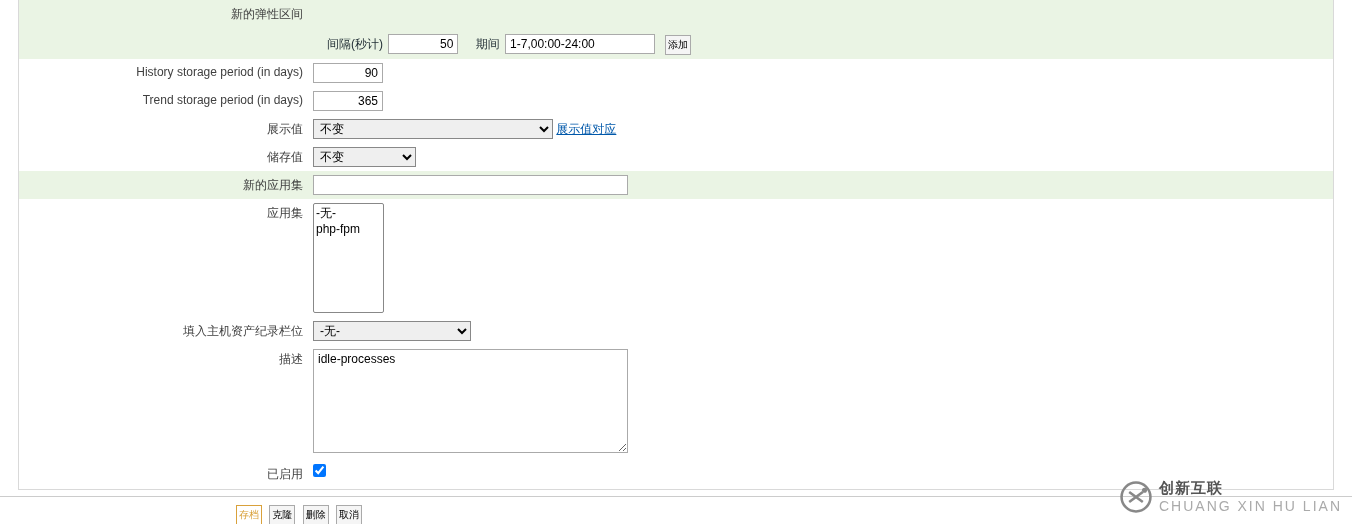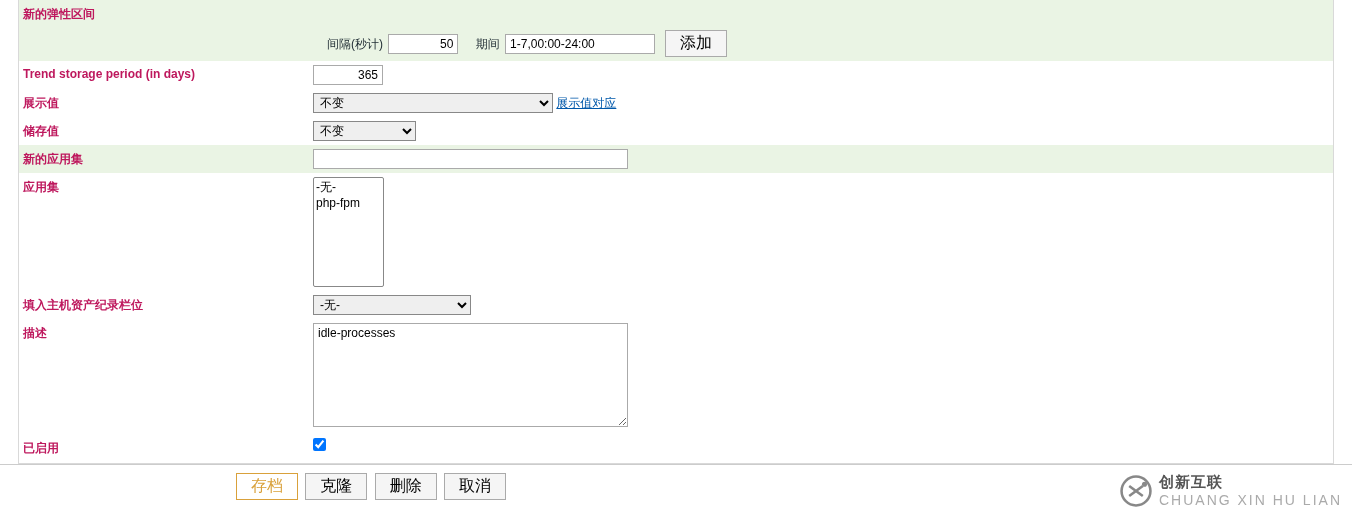--- a/index.html
+++ b/index.html
@@ -16,24 +16,24 @@
     }
     .form-table tr.alt {
       background: #eaf4e4;
     }
     .form-table td {
       padding: 4px 4px;
       vertical-align: top;
     }
     .form-table td.label {
       width: 290px;
+      text-align: right;
       padding-right: 6px;
       padding-top: 6px;
-      color: #be185d;
-      font-weight: bold;
+      color: #404040;
     }
     .form-table td.field {
       text-align: left;
     }
     input[type="text"], textarea {
       border: 1px solid #aaa;
       font-size: 12px;
       padding: 2px 4px;
       font-family: inherit;
     }
@@ -56,51 +56,52 @@
       overflow-y: scroll;
     }
     textarea.desc {
       width: 315px;
       height: 104px;
       resize: both;
     }
     .btn {
       border: 1px solid #aaa;
       background: #f5f5f5;
-      padding: 2px 14px;
-      font-size: 16px;
+      padding: 2px 2px;
+      font-size: 10px;
       cursor: pointer;
       font-family: inherit;
     }
     .btn-primary {
       color: #d9a13b;
       border: 1px solid #d9a13b;
       background: #fff;
     }
     .link {
       color: #0058aa;
       text-decoration: underline;
       cursor: pointer;
     }
     .inline-label {
       margin-right: 2px;
       padding-left: 14px;
     }
     .footer-wrap {
       border-top: 1px solid #ccc;
+      margin-top: 6px;
       padding-top: 8px;
     }
     .footer {
       margin-left: 236px;
     }
     .footer .btn { margin-right: 4px; }
     .logo {
       position: fixed;
       right: 10px;
-      bottom: 16px;
+      bottom: 10px;
       display: flex;
       align-items: center;
       color: #888;
     }
     .logo-mark {
       width: 34px;
       height: 34px;
       margin-right: 6px;
     }
     .logo-text-main {
@@ -130,20 +131,26 @@
   <tbody>
         <tr class="alt">
     <td class="label">新的弹性区间</td>
     <td class="field">
       <span class="inline-label">间隔(秒计)</span>
       <input type="text" class="num-small" value="50" style="">
       <span class="inline-label">期间</span>
       <input type="text" class="period" value="1-7,00:00-24:00" style="">
       &nbsp;
       <button class="btn">添加</button>
+    </td>
+  </tr>
+  <tr>
+    <td class="label">History storage period (in days)</td>
+    <td class="field">
+      <input type="text" class="num-small" value="90" style="">
     </td>
   </tr>
   <tr>
     <td class="label">Trend storage period (in days)</td>
     <td class="field">
       <input type="text" class="num-small" value="365" style="">
     </td>
   </tr>
   <tr>
     <td class="label">展示值</td>

